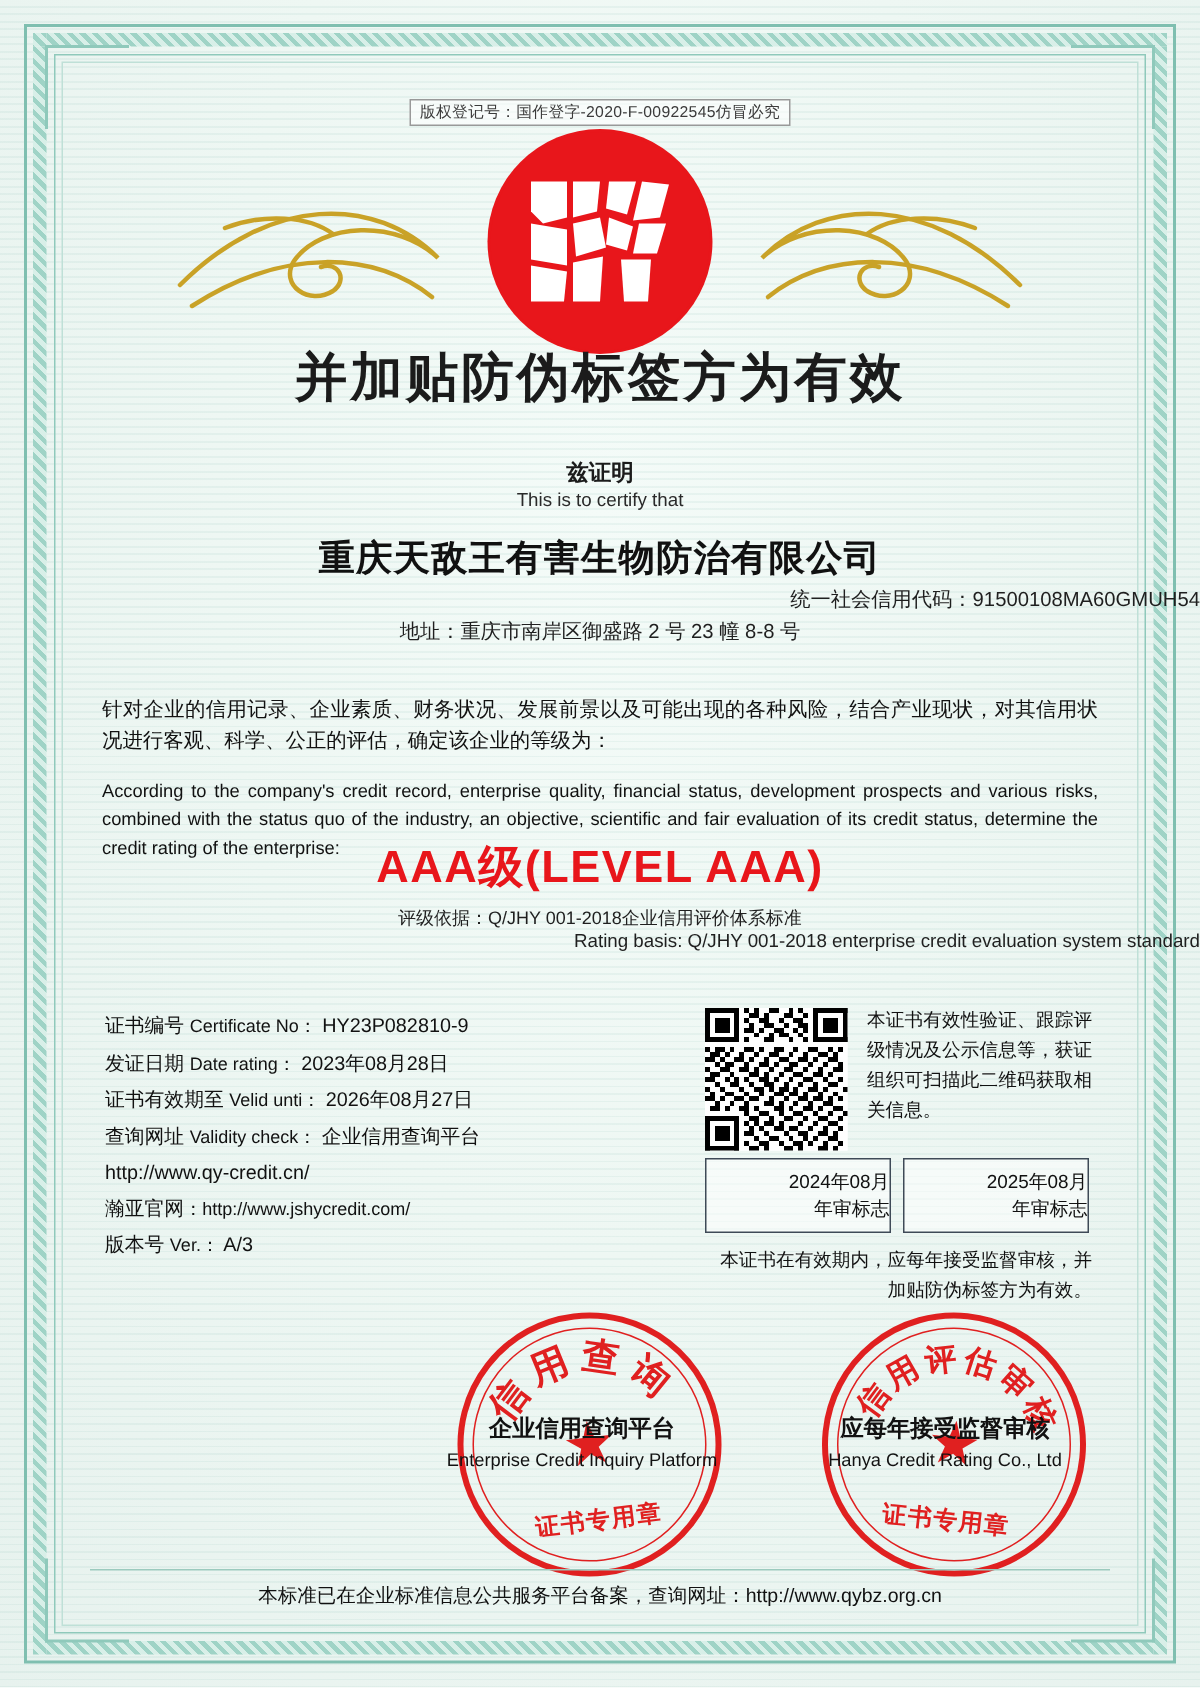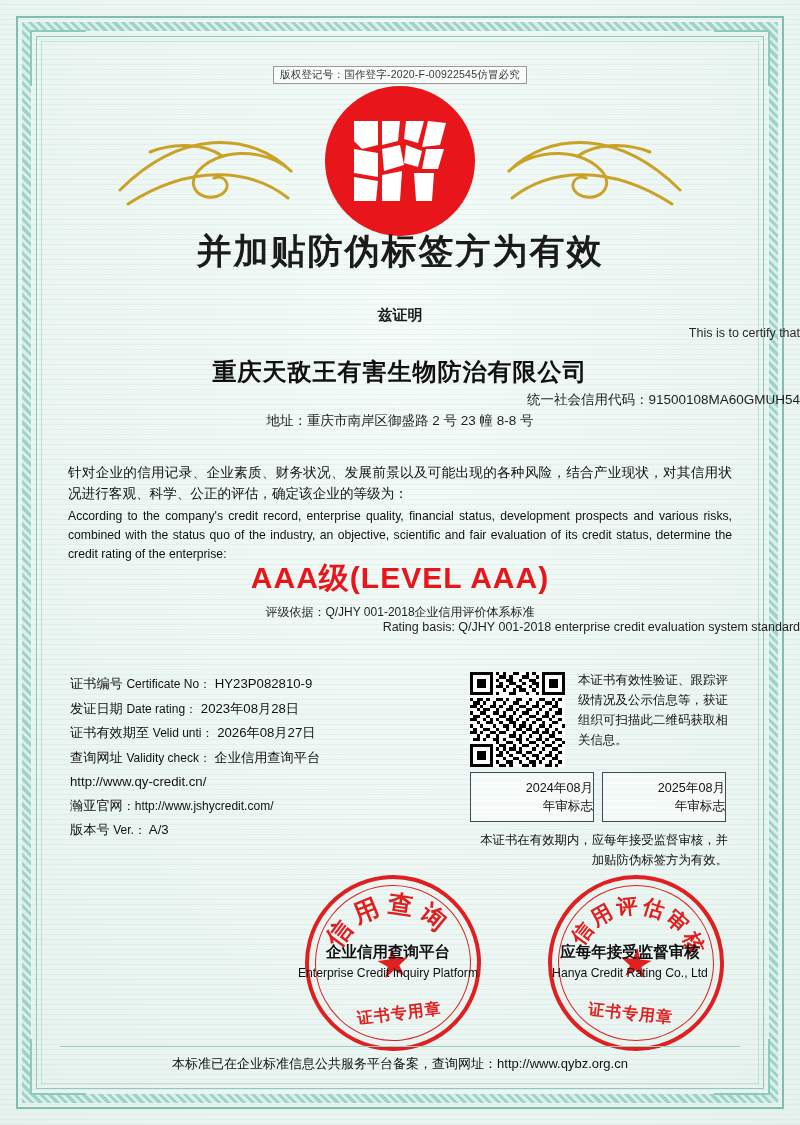--- a/index.html
+++ b/index.html
@@ -66,42 +66,42 @@
   }
   .title-en{
     position:absolute;top:282px;left:0;width:100%;text-align:center;
     font-size:14.5px;color:#2a2a2a;letter-spacing:.3px;
   }
   .certify-cn{
     position:absolute;top:306px;left:0;width:100%;text-align:center;
     font-size:15px;font-weight:bold;color:#1b1b1b;
   }
   .certify-en{
-    position:absolute;top:326px;left:0;width:100%;text-align:right;
+    position:absolute;top:326px;left:0;width:100%;text-align:center;
     font-size:12.5px;color:#2a2a2a;
   }
   .company{
     position:absolute;top:356px;left:0;width:100%;text-align:center;
     font-size:24px;font-weight:bold;color:#111;letter-spacing:1px;
   }
   .usci{
     position:absolute;top:391px;left:0;width:100%;text-align:right;
     font-size:13.5px;color:#1f1f1f;
   }
   .addr{
     position:absolute;top:412px;left:0;width:100%;text-align:center;
     font-size:13.5px;color:#1f1f1f;
   }
 
   .para{
     position:absolute;left:68px;right:68px;top:462px;
     font-size:13.2px;line-height:21px;color:#111;text-align:justify;
   }
   .para .cn{font-size:13.6px;}
-  .para .en{font-size:12.2px;line-height:19px;display:block;margin-top:3px;}
+  .para .en{font-size:12.2px;line-height:19px;display:block;margin-top:14px;}
 
   .level{
     position:absolute;top:558px;left:0;width:100%;text-align:center;
     font-size:30px;font-weight:bold;color:#e8161b;letter-spacing:1px;
   }
   .basis-cn{
     position:absolute;top:604px;left:0;width:100%;text-align:center;
     font-size:12px;color:#1f1f1f;
   }
   .basis-en{

